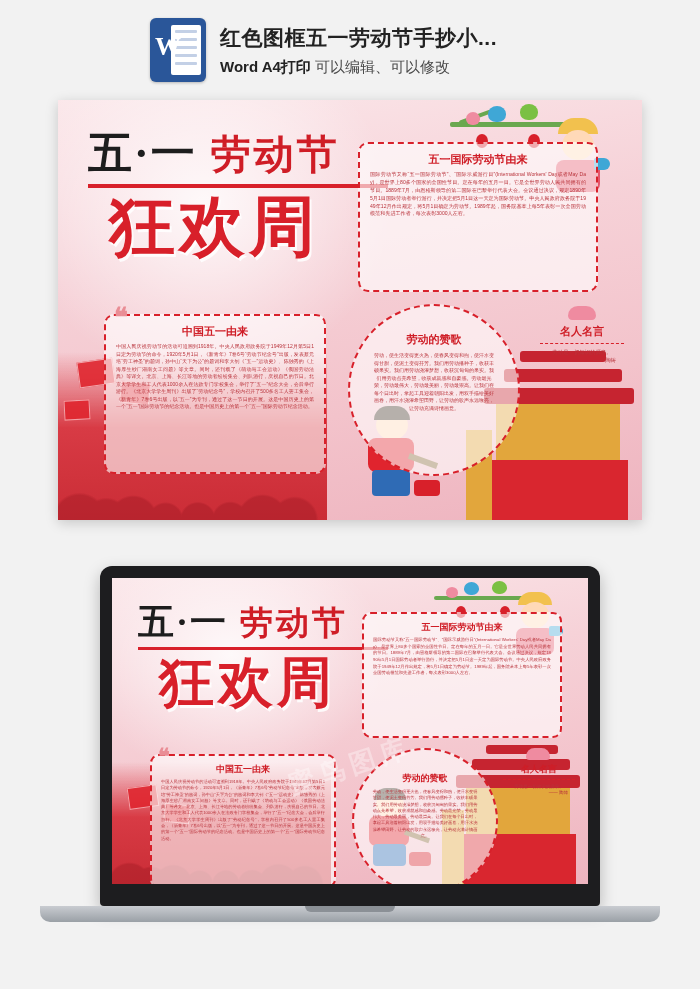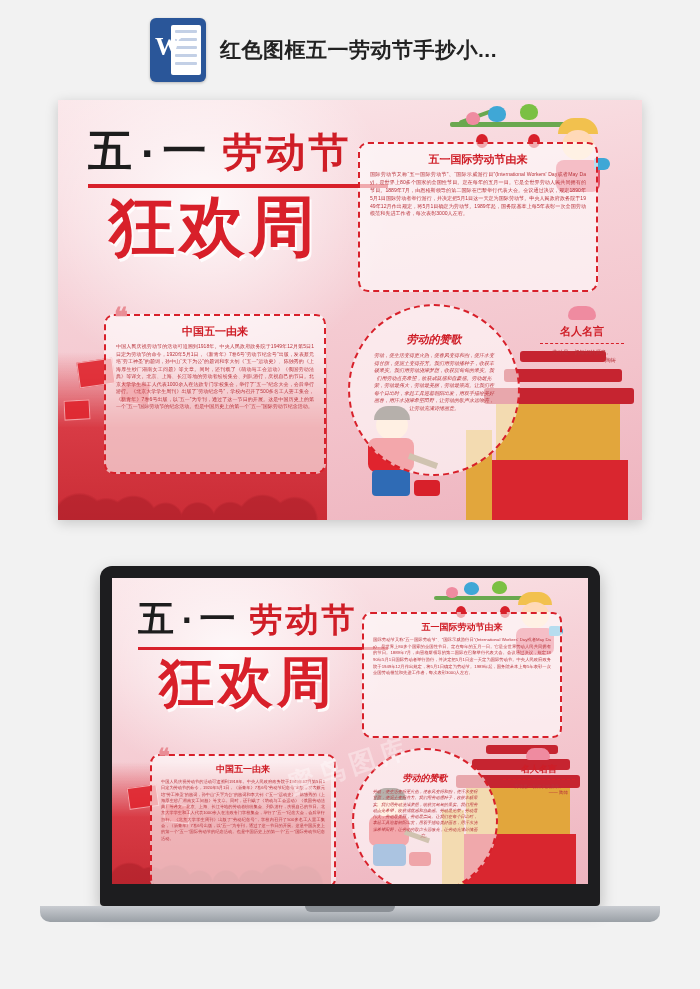--- a/index.html
+++ b/index.html
@@ -76,21 +76,21 @@
   
   .temple{position:absolute;right:0;bottom:0;}
   .temple .roof{
     position:absolute;background:#c62430;border-radius:3px;
   }
   .temple .body{position:absolute;background:#e2a63c;}
   .temple .wall{position:absolute;background:#d9262f;}
 
   .title-block{position:absolute;}
   .t-51{
-    color:#1d1d1d;font-weight:bold;font-family:Liberation Mono, monospace;
+    color:#1d1d1d;font-weight:bold;font-family:Liberation Serif, serif;
     letter-spacing:2px;line-height:1;
   }
   .t-laodong{
     color:#cf1d26;font-weight:bold;font-family:"Liberation Serif",serif;
     letter-spacing:3px;line-height:1;
   }
   .t-kuanhuan{
     color:#d8202a;font-weight:bold;font-family:"Liberation Serif",serif;
     letter-spacing:4px;line-height:1;
     text-shadow:2px 3px 0 rgba(255,255,255,.85);
@@ -105,21 +105,20 @@
   }
   .box-title{
     color:#cf1d26;font-weight:bold;text-align:center;
   }
   .box-body{
     color:#b9333b;text-align:justify;word-break:break-all;
   }
   .circle{
     border-radius:50%;border:2px dashed #d8202a;background:rgba(255,255,255,.6);
     box-sizing:border-box;
-    font-style:italic;
   }
   .quote-mark{color:#e98d95;font-weight:bold;font-family:"Liberation Serif",serif;}
 
   .bird{position:absolute;border-radius:50% 50% 45% 45%;}
   .branch{position:absolute;background:#6aa84f;border-radius:2px;}
   .lantern{position:absolute;background:#d8202a;border-radius:50%;}
   .kid{position:absolute;}
   .bow{position:absolute;}
 
   
@@ -164,20 +163,24 @@
       <i></i>
         <i></i>
         <i></i>
         <i></i>
         <i></i>
     </div>
     <div class="w">W</div>
   </div>
   <div class="header-texts">
     <div class="doc-title">红色图框五一劳动节手抄小...</div>
+    <div class="doc-sub">
+      <b>Word A4打印</b>
+      <span>可以编辑、可以修改</span>
+    </div>
   </div>
 </div>
 
 <div class="poster" style="position:absolute;left:58px;top:100px;width:584px;height:420px;box-shadow:0 3px 12px rgba(0,0,0,.18);">
   <div class="bg-glow"></div>
 
   <div class="crowd"></div>
   <div class="flag" style="left:20px;top:260px;width:34px;height:24px;transform:rotate(-8deg);"></div>
   <div class="flag" style="left:62px;top:282px;width:28px;height:20px;transform:rotate(6deg);"></div>
   <div class="flag" style="left:6px;top:300px;width:24px;height:18px;transform:rotate(-3deg);"></div>

